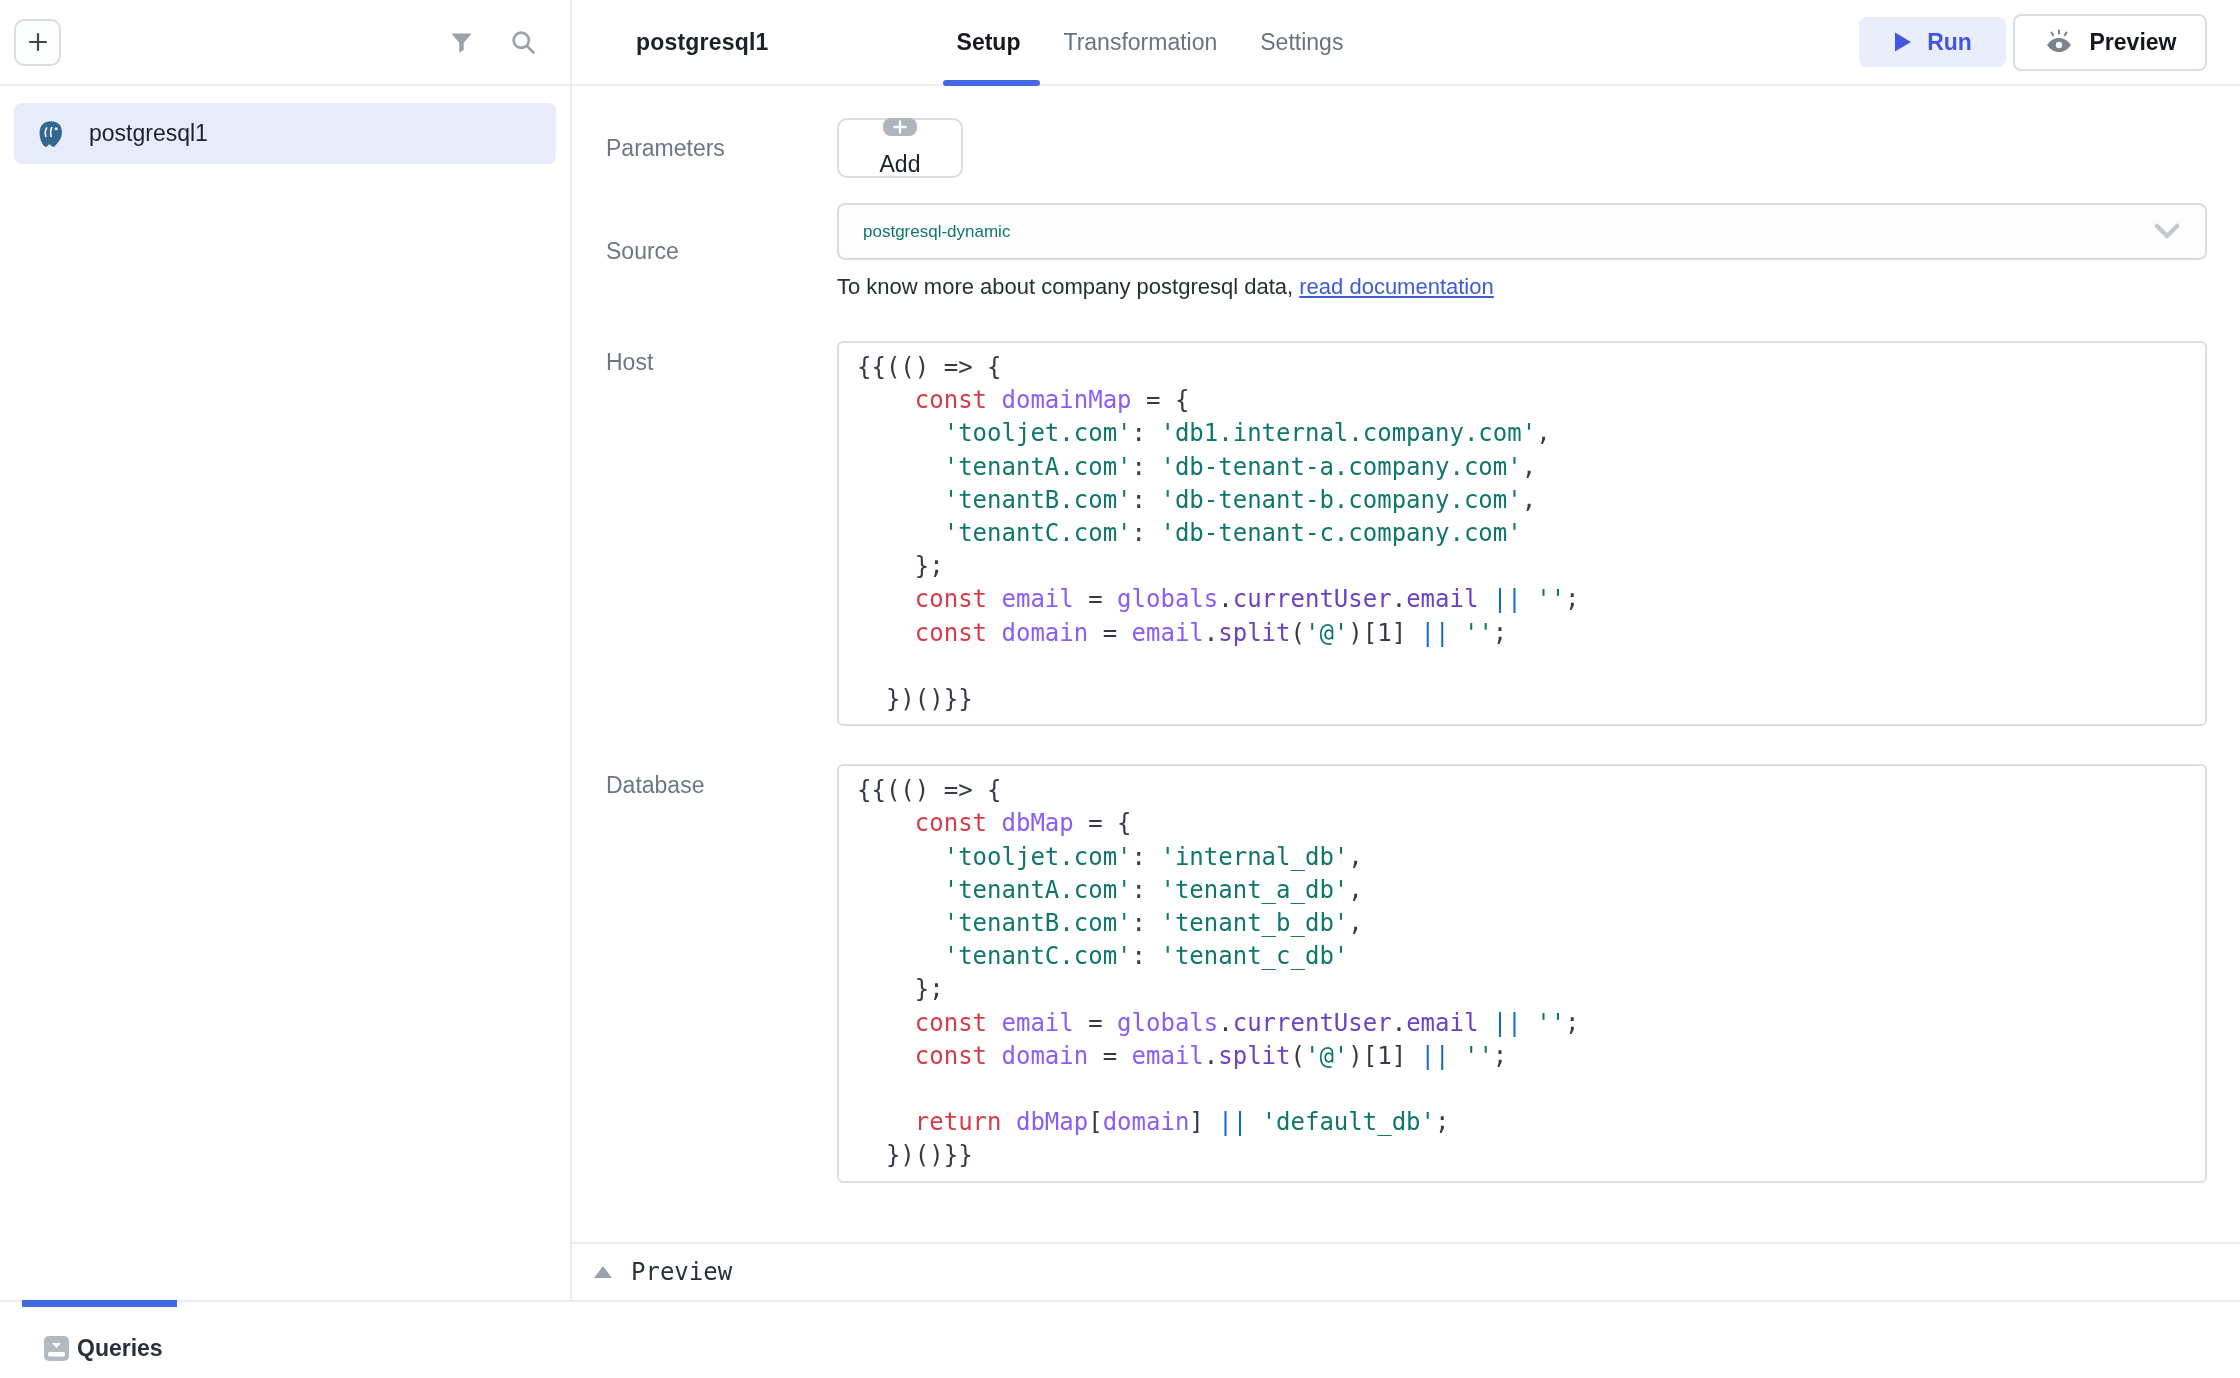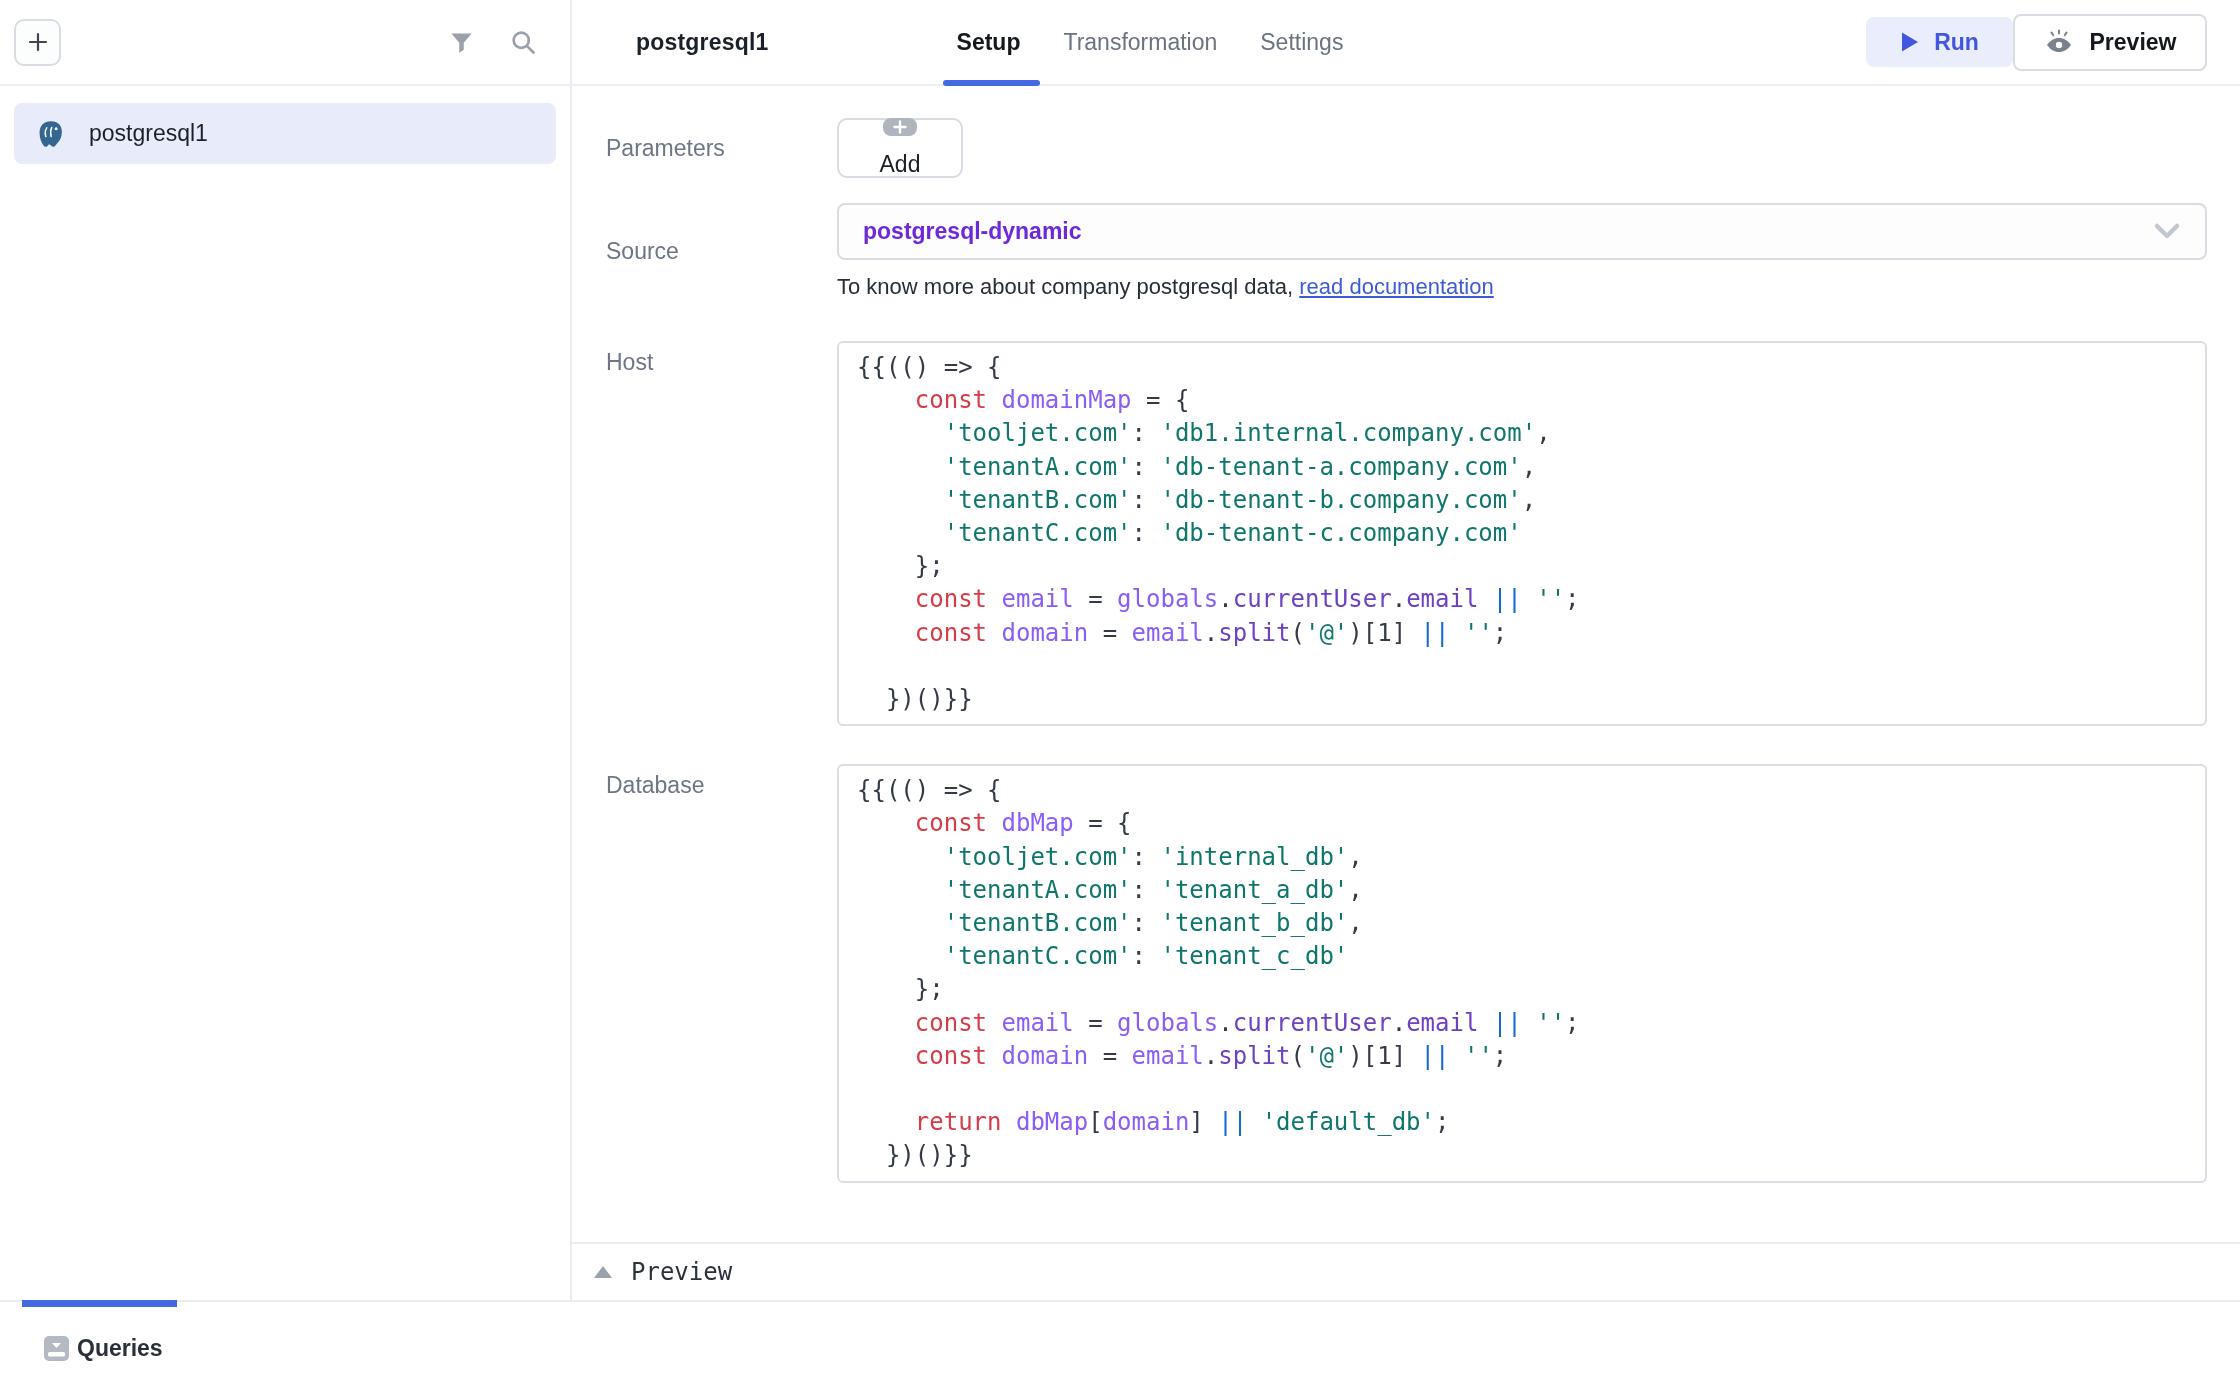--- a/index.html
+++ b/index.html
@@ -21,38 +21,38 @@
   .query-item-label { font-size:23px; color:#1b2129; font-weight:500; }
 
   
   .main { flex:1; display:flex; flex-direction:column; min-width:0; }
   .main-header { height:86px; flex:none; border-bottom:2px solid #edf0f3; display:flex; align-items:center; padding:0 33px 0 64px; }
   .header-title { font-size:23px; font-weight:700; color:#1b2129; letter-spacing:.2px; }
   .tabs { display:flex; gap:39px; margin-left:186px; height:100%; }
   .tab { font-size:23px; color:#6a7380; height:100%; display:flex; align-items:center; position:relative; cursor:pointer; padding:0 2px; }
   .tab.active { color:#15181d; font-weight:600; }
   .tab.active::after { content:""; position:absolute; left:-12px; right:-18px; bottom:-2px; height:6px; background:#4368e3; border-radius:3px; }
-  .header-actions { margin-left:auto; display:flex; align-items:center; gap:0; }
+  .header-actions { margin-left:auto; display:flex; align-items:center; gap:7px; }
   .run-btn { width:147px; height:50px; border:none; border-radius:8px; background:#e9edfc; color:#4257e0; font-size:23px; font-weight:600; font-family:inherit; display:flex; align-items:center; justify-content:center; gap:14px; cursor:pointer; }
   .preview-btn { width:194px; height:57px; border:2px solid #d9dde3; border-radius:8px; background:#fff; color:#15181d; font-size:23px; font-weight:600; font-family:inherit; display:flex; align-items:center; justify-content:center; gap:16px; cursor:pointer; }
 
   
   .content { flex:1; padding:32px 33px 0 34px; overflow:hidden; }
   .form-row { display:flex; }
   .row-label { width:231px; flex:none; font-size:23px; color:#6d7684; }
   .row-center { align-items:center; }
   .row-top .row-label { padding-top:8px; }
   .field { width:1370px; flex:none; }
 
   .add-param-btn { width:126px; height:60px; border:2px solid #d9dde3; border-radius:10px; background:#fff; display:flex; align-items:center; justify-content:center; gap:15px; font-size:23px; color:#1b2129; font-family:inherit; cursor:pointer;flex-direction:column; }
   .add-plus-chip { width:34px; height:34px; border-radius:8px; background:#aeb5bd; display:flex; align-items:center; justify-content:center; }
 
   .row-source { margin-top:25px; }
   .select { height:57px; border:2px solid #d9dde3; border-radius:8px; background:#fdfdfe; display:flex; align-items:center; justify-content:space-between; padding:0 22px 0 24px; cursor:pointer; }
-  .select-value { font-size:23px; color:#6d28d9; font-weight:700; }
+  .select-value { font-size:17px; color:#0f766e; font-weight:400; }
   .doc-line { margin-top:14px; font-size:22px; color:#272e38; }
   .doc-line a { color:#3c5bd7; text-decoration:underline; cursor:pointer; }
 
   .row-host { margin-top:41px; }
   .row-database { margin-top:38px; }
   .code-box { border:2px solid #dadee4; border-radius:6px; background:#fff; padding:8px 18px; font-family:"DejaVu Sans Mono","Liberation Mono",monospace; font-size:24px; line-height:33.2px; color:#343b46; cursor:text; }
   .code-line { white-space:pre; }
   .tk-p  { color:#343b46; }
   .tk-k  { color:#d63b47; }
   .tk-v  { color:#8b5cf6;text-align:center; }

